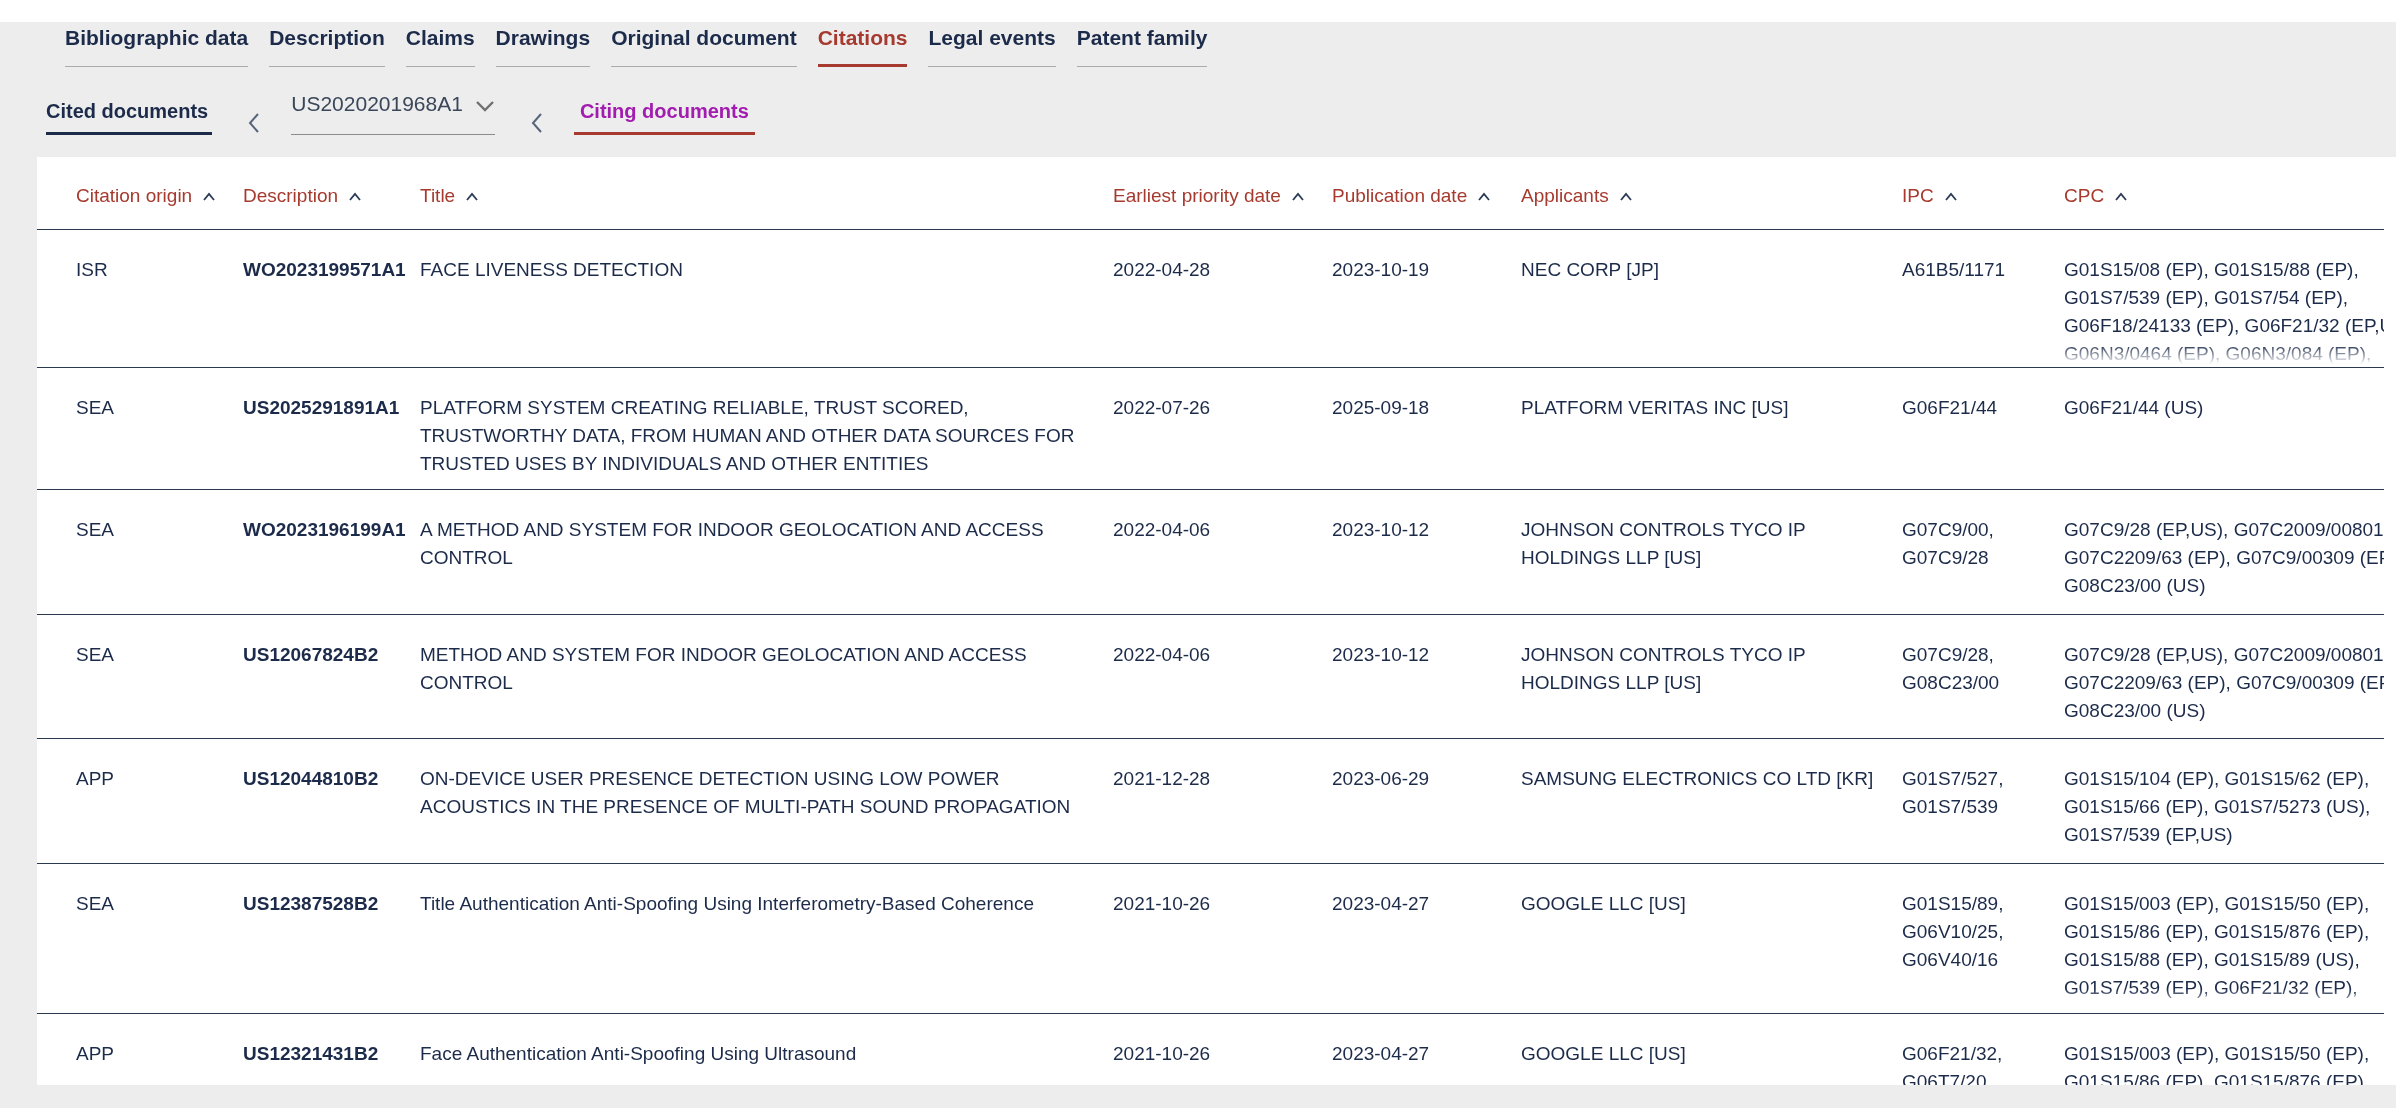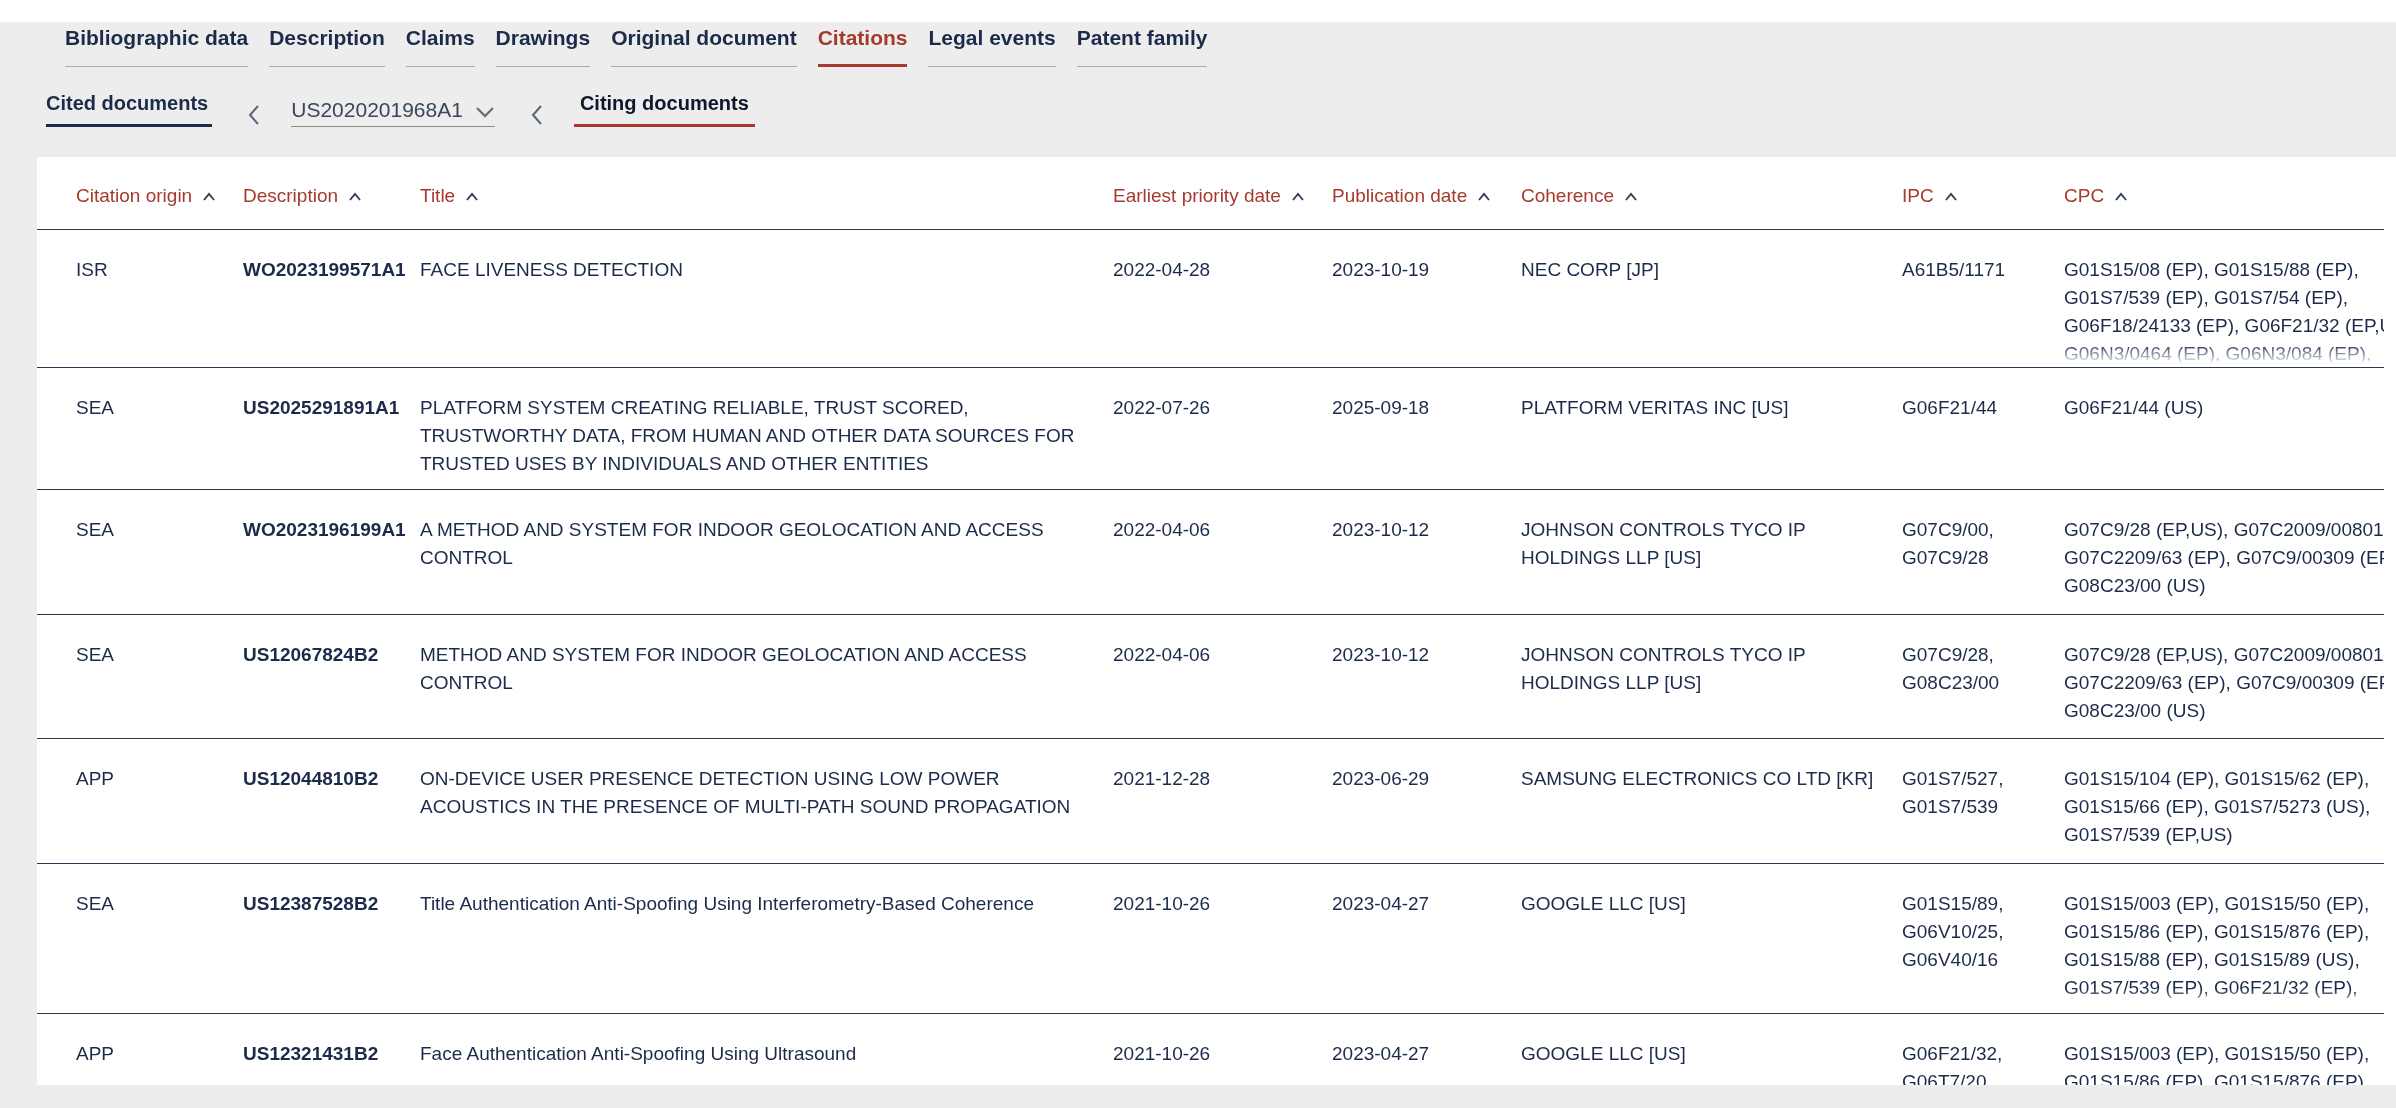--- a/index.html
+++ b/index.html
@@ -24,27 +24,27 @@
     cursor:pointer;
   }
   .tab.active { color:#a63a2e; border-bottom:3px solid #a63a2e; padding-bottom:14px; }
 
   
   .subnav { position:absolute; left:46px; top:92px; display:flex; align-items:flex-end; }
   .subnav-item {
     font-size:20px; font-weight:bold; color:#1c2b4a;
     padding:0 4px 9px 0; border-bottom:3px solid #1c2b4a; cursor:pointer;
   }
-  .subnav-item.active { color:#0f172a; border-bottom-color:#a63a2e; padding:0 6px 9px 6px; }
+  .subnav-item.active { color:#a21caf; border-bottom-color:#a63a2e; padding:0 6px 9px 6px; }
   .nav-chevron { margin:2px 30px 0 34px; cursor:pointer; }
   .nav-chevron svg { display:block; }
   .pub-selector {
     display:inline-flex; align-items:center;
     font-size:21px; font-weight:normal; color:#3a4759;
-    border-bottom:1px solid #8c8c8c; padding-bottom:4px; cursor:pointer;
+    border-bottom:1px solid #8c8c8c; padding-bottom:18px; cursor:pointer;
   }
   .pub-selector .caret { margin-left:12px; margin-top:4px; }
 
   
   .table-wrap {
     position:absolute; left:37px; top:157px; width:2347px; height:928px;
     background:#ffffff; overflow:hidden;
   }
   .scroll-gutter { position:absolute; left:2384px; top:157px; width:12px; height:928px; background:#ffffff; }
 
@@ -116,21 +116,21 @@
         </svg></div>
       <div class="th"><span>Title</span><svg width="14" height="10" viewBox="0 0 14 10" class="sort">
           <polyline points="2,8 7,2 12,8" fill="none" stroke="#2a3a55" stroke-width="1.8"></polyline>
         </svg></div>
       <div class="th"><span>Earliest priority date</span><svg width="14" height="10" viewBox="0 0 14 10" class="sort">
           <polyline points="2,8 7,2 12,8" fill="none" stroke="#2a3a55" stroke-width="1.8"></polyline>
         </svg></div>
       <div class="th"><span>Publication date</span><svg width="14" height="10" viewBox="0 0 14 10" class="sort">
           <polyline points="2,8 7,2 12,8" fill="none" stroke="#2a3a55" stroke-width="1.8"></polyline>
         </svg></div>
-      <div class="th"><span>Coherence</span><svg width="14" height="10" viewBox="0 0 14 10" class="sort">
+      <div class="th"><span>Applicants</span><svg width="14" height="10" viewBox="0 0 14 10" class="sort">
           <polyline points="2,8 7,2 12,8" fill="none" stroke="#2a3a55" stroke-width="1.8"></polyline>
         </svg></div>
       <div class="th"><span>IPC</span><svg width="14" height="10" viewBox="0 0 14 10" class="sort">
           <polyline points="2,8 7,2 12,8" fill="none" stroke="#2a3a55" stroke-width="1.8"></polyline>
         </svg></div>
       <div class="th"><span>CPC</span><svg width="14" height="10" viewBox="0 0 14 10" class="sort">
           <polyline points="2,8 7,2 12,8" fill="none" stroke="#2a3a55" stroke-width="1.8"></polyline>
         </svg></div>
     </div>
   <div id="tbody">

